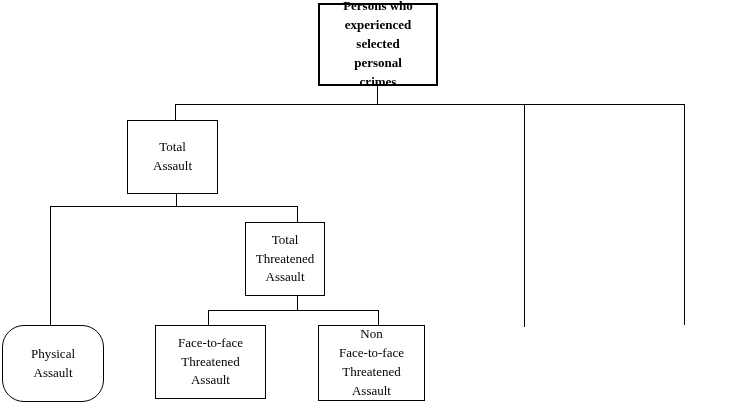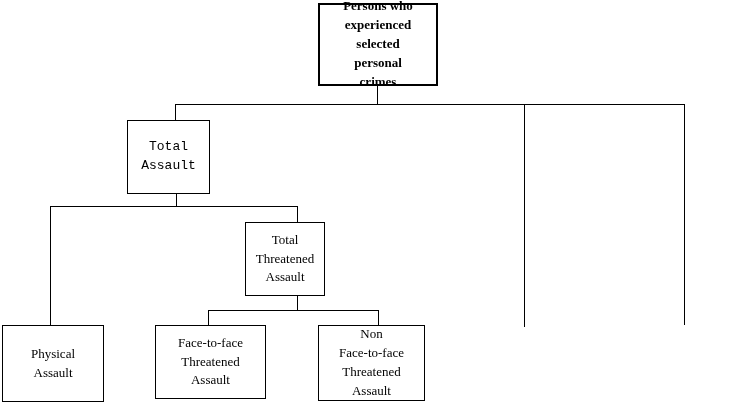--- a/index.html
+++ b/index.html
@@ -42,27 +42,27 @@
 </head>
 <body>
 
 <div class="canvas">
 
   <div class="node root" style="left:318px; top:3px; width:120px; height:83px;">Persons who
 experienced
 selected personal
 crimes</div>
 
-  <div class="node" style="left:127px; top:120px; width:83px; height:74px;font-family:Liberation Mono, monospace;">Total Assault</div>
+  <div class="node" style="left:127px; top:120px; width:91px; height:74px;">Total Assault</div>
 
   <div class="node" style="left:245px; top:222px; width:80px; height:74px;">Total
 Threatened
 Assault</div>
 
-  <div class="node" style="left:2px; top:325px; width:102px; height:77px;">Physical
+  <div class="node" style="left:2px; top:325px; width:102px; height:77px;border-radius:22px;">Physical
 Assault</div>
 
   <div class="node" style="left:155px; top:325px; width:111px; height:74px;">Face-to-face
 Threatened
 Assault</div>
 
   <div class="node" style="left:318px; top:325px; width:107px; height:76px;">Non
 Face-to-face
 Threatened
 Assault</div>

